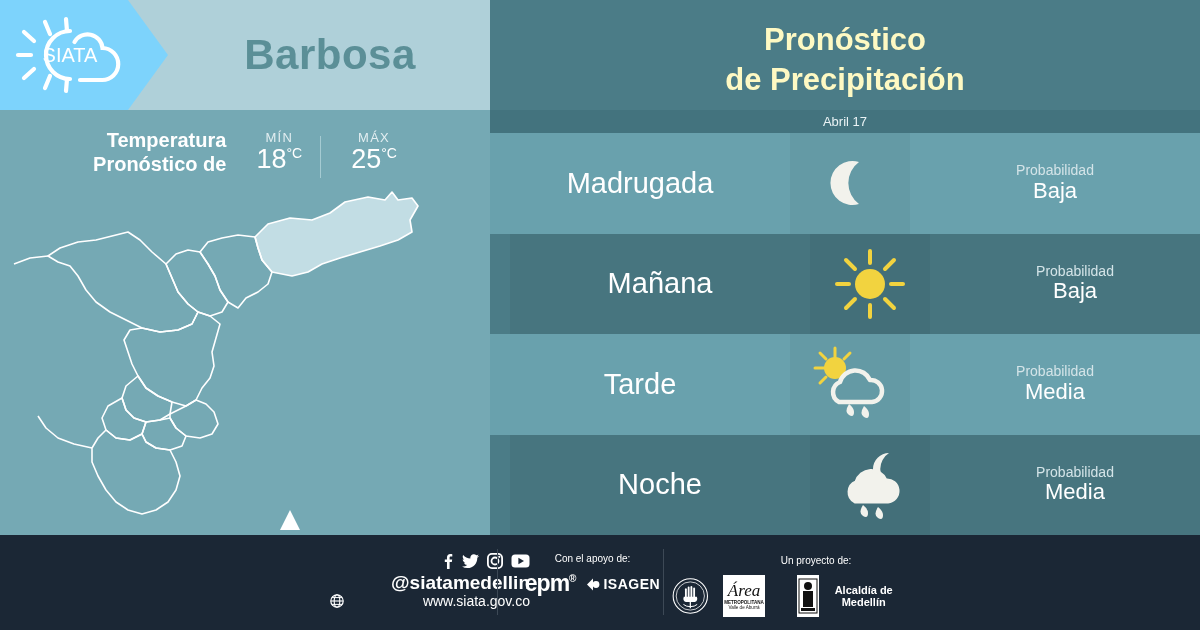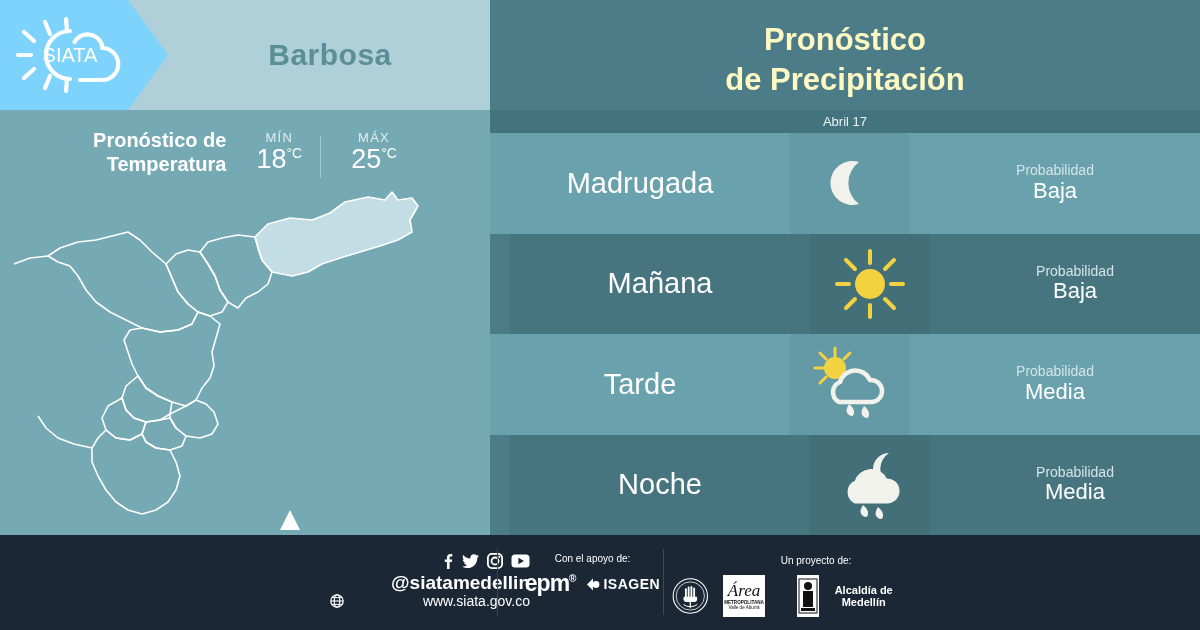--- a/index.html
+++ b/index.html
@@ -13,21 +13,21 @@
   
   #header{position:absolute;left:0;top:0;width:490px;height:110px;background:#afd0d9;}
   #logo-arrow{
     position:absolute;left:0;top:0;width:170px;height:110px;background:#7dd3fc;
     clip-path:polygon(0 0, 128px 0, 168px 55px, 128px 110px, 0 110px);
   }
   #siata-logo{position:absolute;left:14px;top:14px;width:112px;height:82px;}
   #city-name{
     position:absolute;left:170px;top:0;width:320px;height:110px;
     display:flex;align-items:center;justify-content:center;
-    font-size:30px;font-weight:bold;color:#5b8f97;letter-spacing:.5px;
+    font-size:42px;font-weight:bold;color:#5b8f97;letter-spacing:.5px;
   }
 
   
   #left-panel{position:absolute;left:0;top:110px;width:490px;height:425px;background:#75a9b4;}
   #temp-block{position:absolute;left:0;top:8px;width:490px;height:68px;
     display:flex;align-items:center;justify-content:center;gap:18px;}
   #temp-title{font-size:20px;font-weight:bold;color:#ffffff;line-height:1.22;text-align:right;}
   .temp-item{display:flex;flex-direction:column;align-items:center;justify-content:center;margin-left:12px;}
   .temp-label{font-size:13px;color:#e2eef1;letter-spacing:1.3px;}
   .temp-value{font-size:27px;color:#ffffff;line-height:1.05;}
@@ -94,22 +94,22 @@
         <text x="56" y="48" text-anchor="middle" fill="#ffffff" font-family="Liberation Sans, sans-serif" font-size="20" font-weight="normal">SIATA</text>
       </svg>
     </div>
     <div id="city-name">Barbosa</div>
   </div>
 
   <div id="left-panel">
 
     <div id="temp-block">
       <div id="temp-title">
+        <div>Temperatura</div>
         <div>Pronóstico de</div>
-        <div>Temperatura</div>
       </div>
       <div class="temp-item">
         <div class="temp-label">MÍN</div>
         <div class="temp-value"><span>18</span><span class="deg">°C</span></div>
       </div>
       <div id="temp-divider"></div>
       <div class="temp-item">
         <div class="temp-label">MÁX</div>
         <div class="temp-value"><span>25</span><span class="deg">°C</span></div>
       </div>

